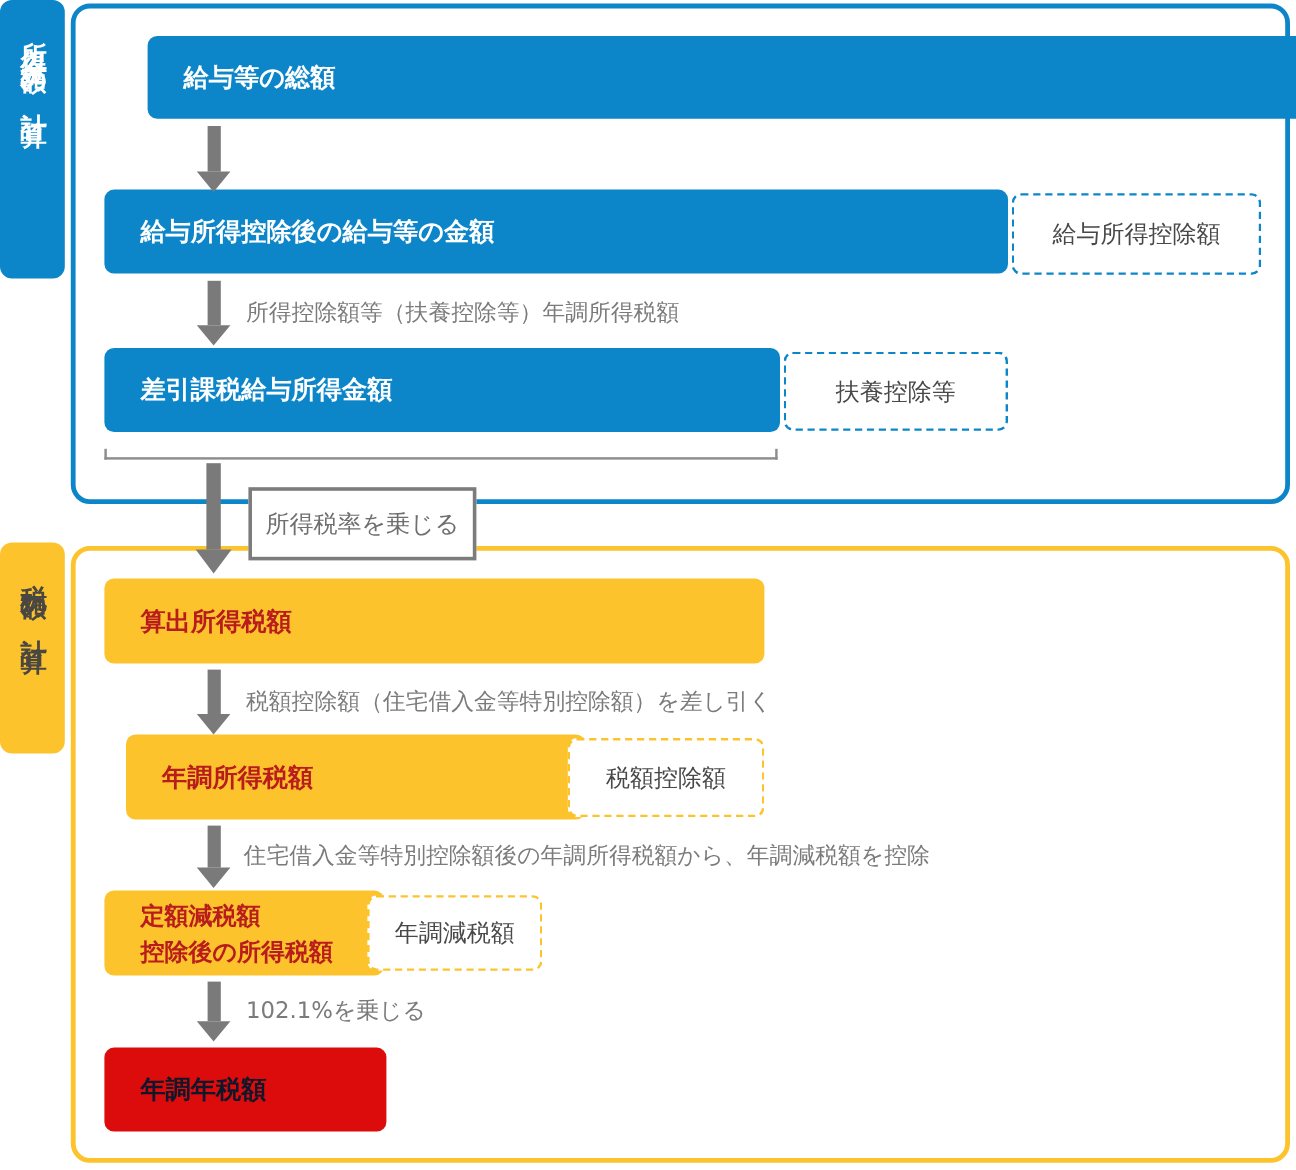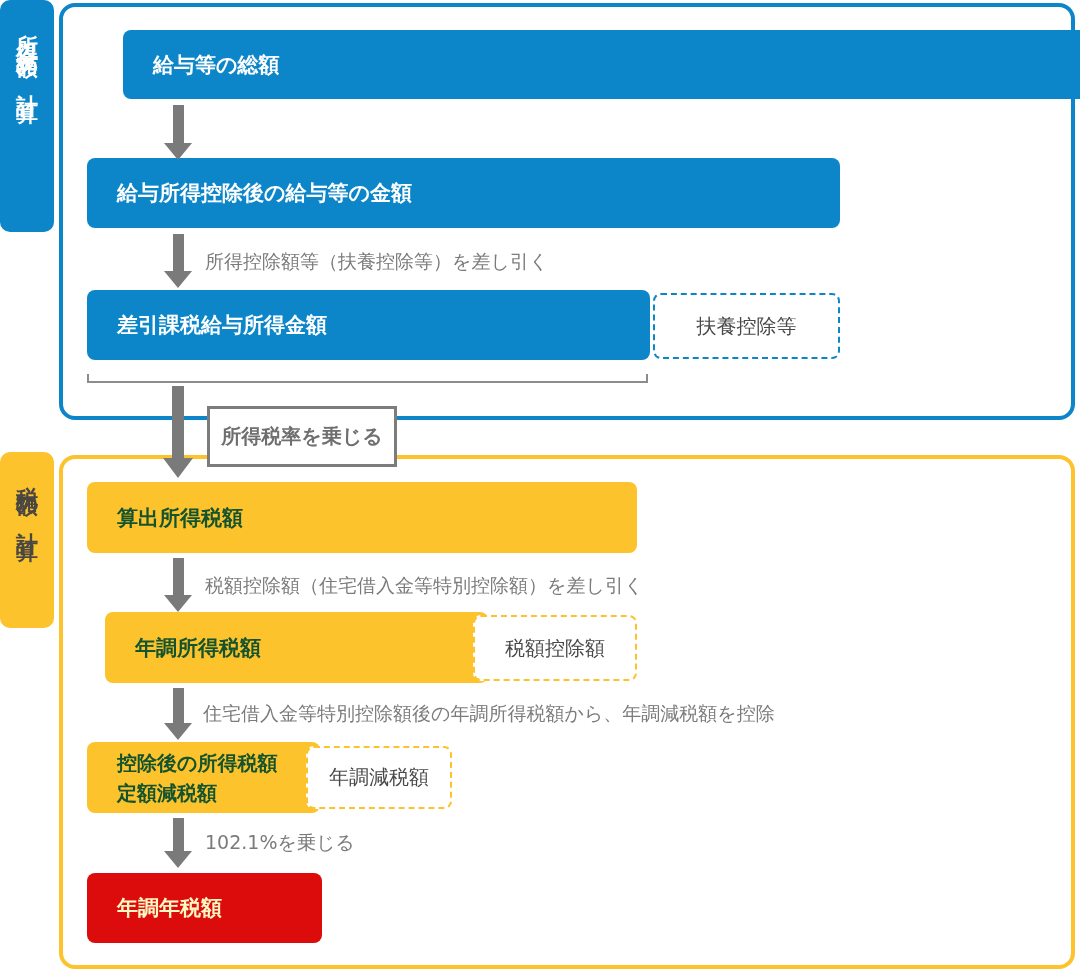--- a/index.html
+++ b/index.html
@@ -19,22 +19,22 @@
   .tab-yellow{background:var(--yellow);}
   .tab span{writing-mode:vertical-rl;text-orientation:upright;
        font-size:22px;font-weight:bold;letter-spacing:7px;padding-top:17px;line-height:1;}
   .tab-blue span{color:#ffffff;}
   .tab-yellow span{color:#4a4742;}
 
   .flow-box{position:absolute;border-radius:8px;box-sizing:border-box;
        display:flex;align-items:center;padding-left:30px;
        font-size:21px;font-weight:bold;z-index:2;}
   .fb-blue{background:var(--blue);color:#ffffff;}
-  .fb-yellow{background:var(--yellow);color:#14532d;}
-  .fb-red{background:var(--red);color:#fef9c3;}
+  .fb-yellow{background:var(--yellow);color:#b91c1c;}
+  .fb-red{background:var(--red);color:#0f172a;}
   .flow-box .two-line{display:flex;flex-direction:column;line-height:1.5;font-size:20px;}
 
   .dashed{position:absolute;border-radius:8px;box-sizing:border-box;background:#fff;
        display:flex;align-items:center;justify-content:center;
        font-size:20px;font-weight:500;color:#484848;z-index:2;white-space:nowrap;}
   .dash-blue{border:2px dashed var(--blue);}
   .dash-yellow{border:2px dashed var(--yellow);}
 
   .arrow{position:absolute;display:flex;flex-direction:column;align-items:center;
        width:28px;z-index:5;}
@@ -47,21 +47,21 @@
 
   .alabel{position:absolute;font-size:19px;line-height:26px;color:#7b7b7b;
        font-weight:500;white-space:nowrap;z-index:4;}
 
   .bracket{position:absolute;box-sizing:border-box;
        border-left:2px solid #8c8c8c;border-right:2px solid #8c8c8c;
        border-bottom:2px solid #8c8c8c;z-index:1;}
 
   .connector-label{position:absolute;background:#fff;border:3px solid #7c7c7c;
        box-sizing:border-box;display:flex;align-items:center;justify-content:center;
-       font-size:20px;font-weight:700;color:#6f6f6f;white-space:nowrap;z-index:6;}
+       font-size:20px;font-weight:400;color:#6f6f6f;white-space:nowrap;z-index:6;}
 </style>
 </head>
 <body>
 
 <div class="canvas">
 
   <div class="section sec-blue" style="left:59px;top:3px;width:1016px;height:417px;"></div>
 
   <div class="tab tab-blue" style="left:0px;top:0px;width:54px;height:232px;">
     <span>所得金額の計算</span>
@@ -72,26 +72,29 @@
   </div>
 
   <div class="arrow" style="left:164px;top:105px;height:55px;">
     <div class="shaft"></div>
     <div class="head"></div>
   </div>
 
   <div class="flow-box fb-blue" style="left:87px;top:158px;width:753px;height:70px;">
     <span>給与所得控除後の給与等の金額</span>
   </div>
+  <div class="dashed dash-blue" style="left:843px;top:161px;width:208px;height:68px;">
+    <span>給与所得控除額</span>
+  </div>
 
   <div class="arrow" style="left:164px;top:234px;height:54px;">
     <div class="shaft"></div>
     <div class="head"></div>
   </div>
-  <div class="alabel" style="left:205px;top:248px;">所得控除額等（扶養控除等）を差し引く</div>
+  <div class="alabel" style="left:205px;top:248px;">所得控除額等（扶養控除等）年調所得税額</div>
 
   <div class="flow-box fb-blue" style="left:87px;top:290px;width:563px;height:70px;">
     <span>差引課税給与所得金額</span>
   </div>
   <div class="dashed dash-blue" style="left:653px;top:293px;width:187px;height:66px;">
     <span>扶養控除等</span>
   </div>
 
   <div class="bracket" style="left:87px;top:374px;width:561px;height:9px;"></div>
 
@@ -127,22 +130,22 @@
   </div>
 
   <div class="arrow" style="left:164px;top:688px;height:52px;">
     <div class="shaft"></div>
     <div class="head"></div>
   </div>
   <div class="alabel" style="left:203px;top:700px;">住宅借入金等特別控除額後の年調所得税額から、年調減税額を控除</div>
 
   <div class="flow-box fb-yellow" style="left:87px;top:742px;width:233px;height:71px;">
     <span class="two-line">
+      <span>定額減税額</span>
       <span>控除後の所得税額</span>
-      <span>定額減税額</span>
     </span>
   </div>
   <div class="dashed dash-yellow" style="left:306px;top:746px;width:146px;height:63px;">
     <span>年調減税額</span>
   </div>
 
   <div class="arrow" style="left:164px;top:818px;height:50px;">
     <div class="shaft"></div>
     <div class="head"></div>
   </div>

